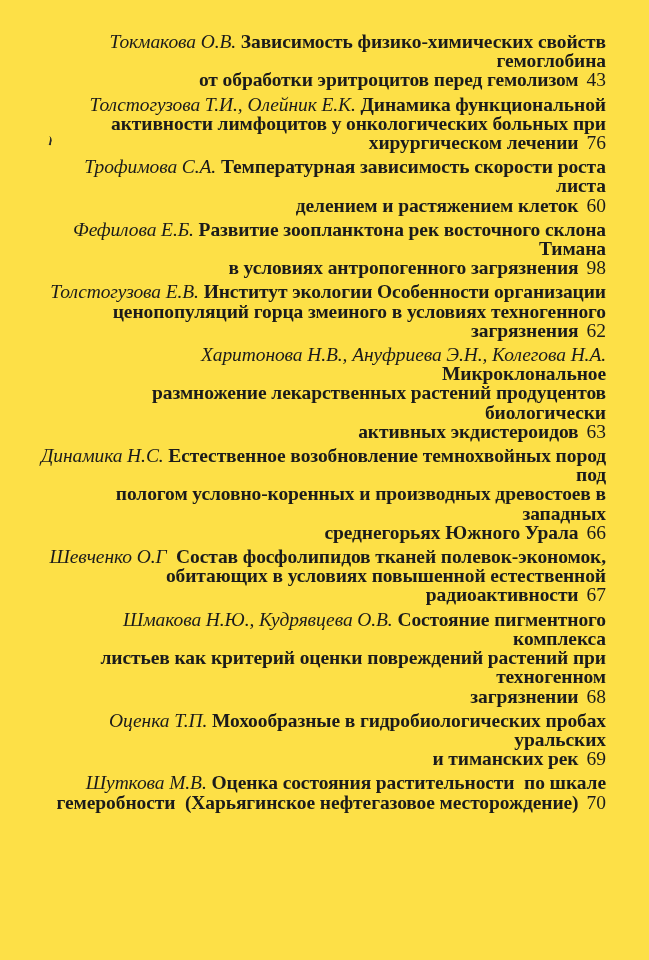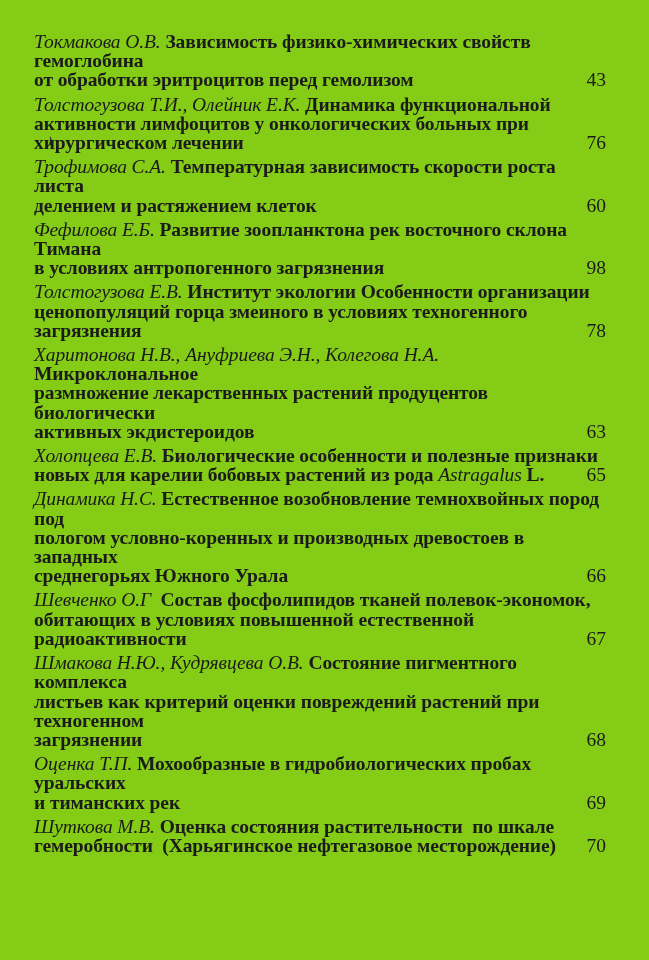--- a/index.html
+++ b/index.html
@@ -3,22 +3,23 @@
 <meta charset="utf-8">
 <style>
   html, body {
     margin: 0;
     padding: 0;
   }
   .page {
     position: relative;
     width: 649px;
     height: 960px;
-    background: #84cc16;
+    background: #fde047;
     overflow: hidden;
+    text-align: right;
   }
   .toc {
     position: absolute;
     left: 34px;
     top: 32px;
     width: 572px;
     font-family: "Liberation Serif", "DejaVu Serif", serif;
     font-size: 19.5px;
     line-height: 19.2px;
     color: #1b1b1b;
@@ -59,26 +60,24 @@
       <div class="entry"><span class="seg italic">Токмакова О.В.</span><span class="seg"> Зависимость физико-химических свойств гемоглобина
 от обработки эритроцитов перед гемолизом</span><span class="pagenum">43</span></div>
       <div class="entry"><span class="seg italic">Толстогузова Т.И., Олейник Е.К.</span><span class="seg"> Динамика функциональной
 активности лимфоцитов у онкологических больных при
 хирургическом лечении</span><span class="pagenum">76</span></div>
       <div class="entry"><span class="seg italic">Трофимова С.А.</span><span class="seg"> Температурная зависимость скорости роста листа
 делением и растяжением клеток</span><span class="pagenum">60</span></div>
       <div class="entry"><span class="seg italic">Фефилова Е.Б.</span><span class="seg"> Развитие зоопланктона рек восточного склона Тимана
 в условиях антропогенного загрязнения</span><span class="pagenum">98</span></div>
       <div class="entry"><span class="seg italic">Толстогузова Е.В.</span><span class="seg"> Институт экологии Особенности организации
-ценопопуляций горца змеиного в условиях техногенного загрязнения</span><span class="pagenum">78</span></div>
+ценопопуляций горца змеиного в условиях техногенного загрязнения</span><span class="pagenum">62</span></div>
       <div class="entry"><span class="seg italic">Харитонова Н.В., Ануфриева Э.Н., Колегова Н.А.</span><span class="seg"> Микроклональное
 размножение лекарственных растений продуцентов биологически
 активных экдистероидов</span><span class="pagenum">63</span></div>
-      <div class="entry"><span class="seg italic">Холопцева Е.В.</span><span class="seg"> Биологические особенности и полезные признаки
-новых для карелии бобовых растений из рода </span><span class="seg italic">Astragalus</span><span class="seg"> L.</span><span class="pagenum">65</span></div>
       <div class="entry"><span class="seg italic">Динамика Н.С.</span><span class="seg"> Естественное возобновление темнохвойных пород под
 пологом условно-коренных и производных древостоев в западных
 среднегорьях Южного Урала</span><span class="pagenum">66</span></div>
       <div class="entry"><span class="seg italic">Шевченко О.Г</span><span class="seg">  Состав фосфолипидов тканей полевок-экономок,
 обитающих в условиях повышенной естественной радиоактивности</span><span class="pagenum">67</span></div>
       <div class="entry"><span class="seg italic">Шмакова Н.Ю., Кудрявцева О.В.</span><span class="seg"> Состояние пигментного комплекса
 листьев как критерий оценки повреждений растений при техногенном
 загрязнении</span><span class="pagenum">68</span></div>
       <div class="entry"><span class="seg italic">Оценка Т.П.</span><span class="seg"> Мохообразные в гидробиологических пробах уральских
 и тиманских рек</span><span class="pagenum">69</span></div>

